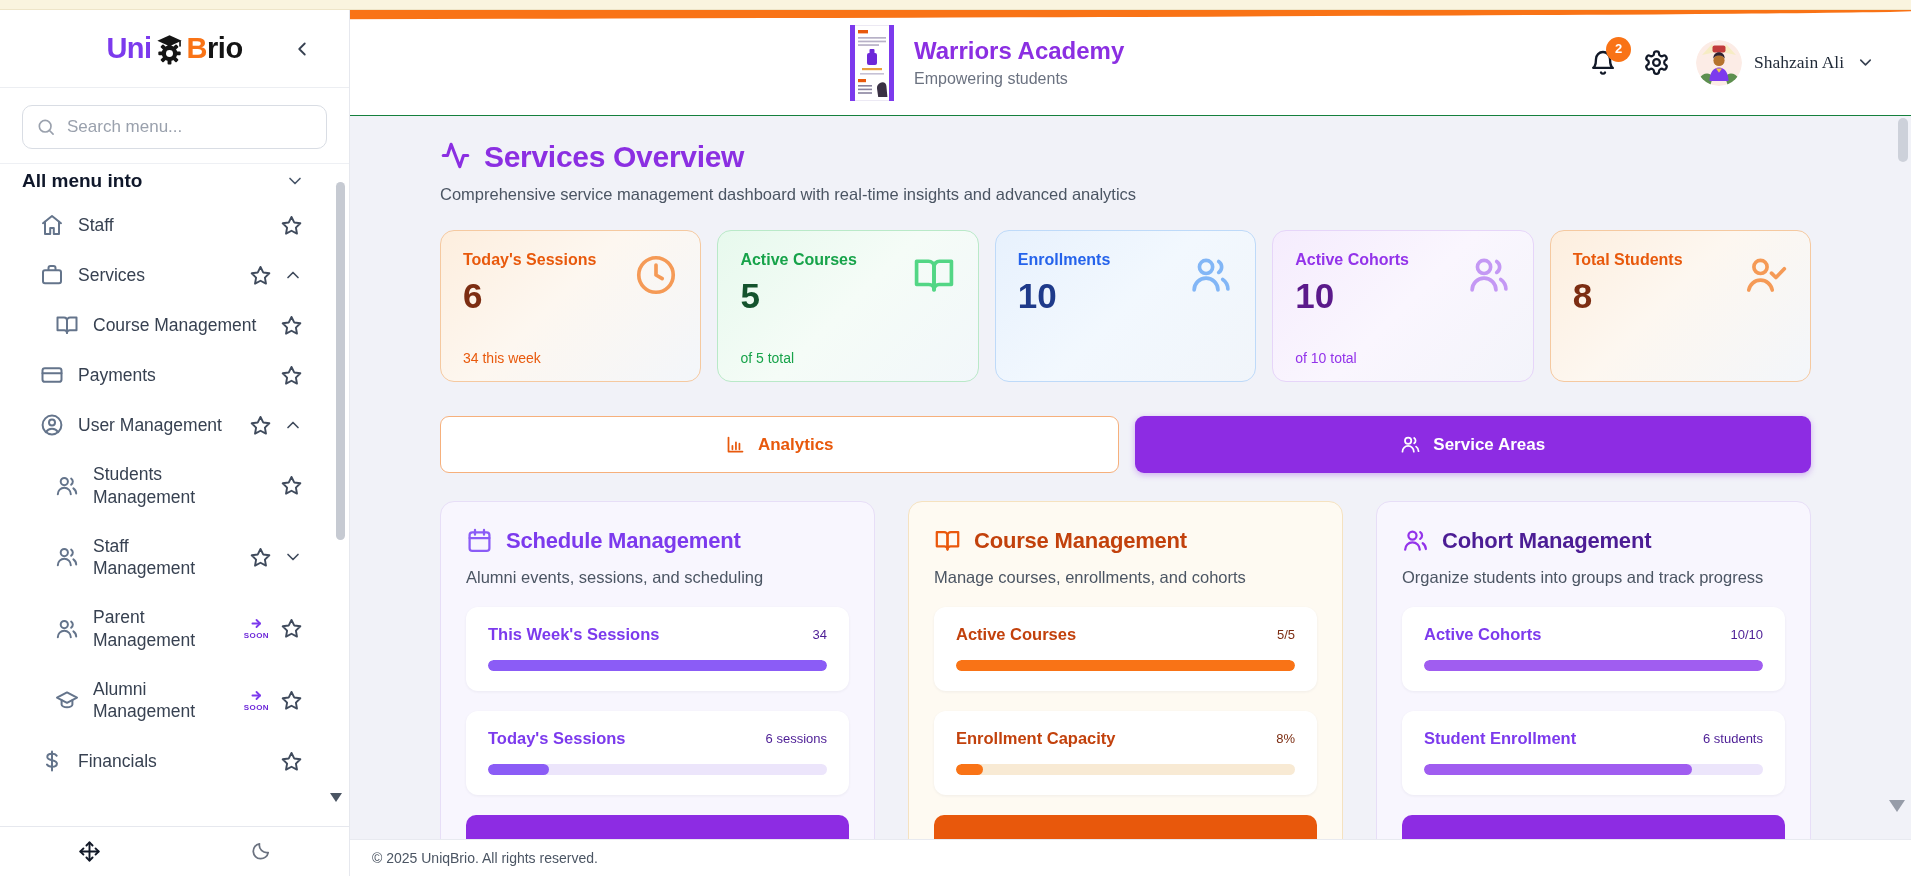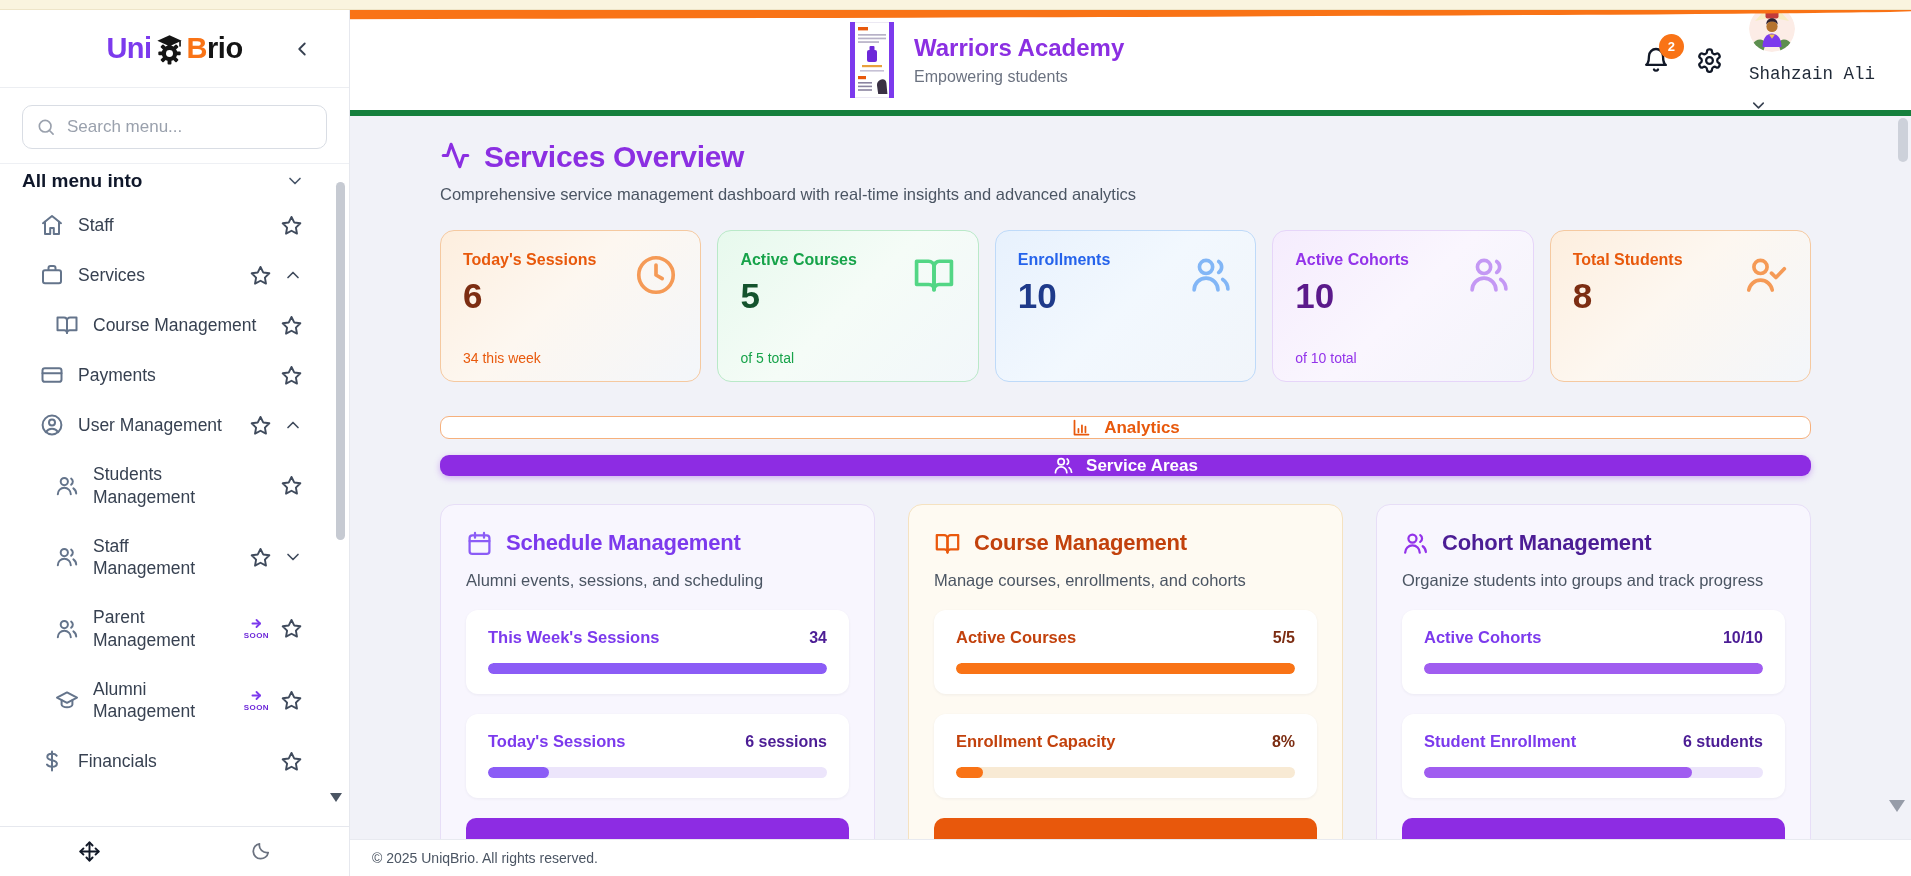--- a/index.html
+++ b/index.html
@@ -9,21 +9,21 @@
     background:#f1f2f8; position:relative; overflow:hidden; color:#1f2937;
   }
   [data-interactable="true"]{ cursor:pointer; }
 
   
   .top-strip { position:absolute; top:0; left:0; width:100%; height:10px;
     background:#faf4df; border-bottom:1px solid #eee5c9; z-index:8; }
   .sidebar { position:absolute; top:10px; left:0; width:350px; bottom:0;
     background:#fff; border-right:1px solid #e6e8ee; display:flex; flex-direction:column; z-index:7; }
   .header { position:absolute; top:10px; left:350px; right:0; height:106px;
-    background:#fff; border-bottom:6px solid #15803d; display:flex; align-items:center; z-index:6; }
+    background:#fff; border-bottom:1px solid #15803d; display:flex; align-items:center; z-index:6; }
   .main { position:absolute; top:116px; left:350px; right:0; bottom:35px;
     background:#f1f2f8; overflow:hidden; padding:24px 100px 0 90px; }
   .footer { position:absolute; left:350px; right:0; bottom:0; height:37px;
     background:#fff; border-top:1px solid #e8eaf0; display:flex; align-items:center;
     padding-left:22px; z-index:9; }
   .footer-text { font-size:14px; color:#4b5563; }
 
   .icon { display:inline-flex; line-height:0; flex:none; }
   .icon svg { width:100%; height:100%; }
 
@@ -77,22 +77,22 @@
   .academy-block { display:flex; align-items:center; gap:20px; margin-left:500px; }
   .poster { width:44px; height:76px; flex:none; }
   .academy-name { font-size:24px; font-weight:800; color:#8b2fe2; line-height:1.2; }
   .academy-tagline { font-size:16px; color:#6b7280; margin-top:5px; }
   .header-right { margin-left:auto; display:flex; align-items:center; gap:26px; padding-right:36px; }
   .bell-wrap { position:relative; width:28px; height:28px; color:#111827; }
   .notif-badge { position:absolute; top:-12px; right:-14px; min-width:25px; height:25px;
     background:#f97316; color:#fff; border-radius:50%; display:flex; align-items:center;
     justify-content:center; font-size:13px; font-weight:700; }
   .gear-btn { width:27px; height:27px; color:#111827; }
-  .user-menu { display:flex; gap:12px; background:none; border:none;
-    font-family:Liberation Mono, monospace;flex-direction:column; }
+  .user-menu { display:flex; align-items:center; gap:12px; background:none; border:none;
+    font-family:Liberation Serif, serif; }
   .avatar { width:46px; height:46px; border-radius:50%; overflow:hidden; flex:none; }
   .user-name { font-size:17.5px; color:#1f2937; }
   .user-chevron { width:19px; height:19px; color:#374151; }
 
   
   .title-row { display:flex; align-items:flex-start; gap:13px; }
   .title-icon { width:31px; height:31px; color:#8b2fe2; }
   .title-icon svg { stroke-width:2.4; }
   .page-title { font-size:30px; font-weight:800; color:#8b2fe2; letter-spacing:-0.3px; }
   .page-subtitle { margin-top:11px; font-size:16.5px; color:#4b5563; }
@@ -115,39 +115,39 @@
   .stat-green .stat-icon { color:#53d685; }
   .stat-blue { border-color:#bedaf9; background:linear-gradient(135deg,#e7f1fd 0%,#f2f8fe 50%,#f1f5fa 100%); }
   .stat-blue .stat-label,.stat-blue .stat-sub { color:#2563eb; }
   .stat-blue .stat-value { color:#1e3a8a; }
   .stat-blue .stat-icon { color:#82b6f6; }
   .stat-purple { border-color:#e6d5f9; background:linear-gradient(135deg,#f5ecfd 0%,#faf6fe 50%,#f3f4fa 100%); }
   .stat-purple .stat-label,.stat-purple .stat-sub { color:#9333ea; }
   .stat-purple .stat-value { color:#5b1a8b; }
   .stat-purple .stat-icon { color:#c498f4; }
 
-  .actions-row { margin-top:34px; display:flex; gap:16px;flex-direction:column; }
+  .actions-row { margin-top:34px; display:flex; gap:16px; }
   .action-btn { flex:1; height:57px; border-radius:9px; display:flex; align-items:center;
     justify-content:center; gap:12px; font-size:17px; font-weight:700; font-family:inherit; }
   .action-btn .icon { width:21px; height:21px; }
   .btn-outline-orange { background:#fff; border:1.5px solid #f6b07c; color:#e8590c; }
   .btn-solid-purple { background:#8d2ce3; border:none; color:#fff; box-shadow:0 2px 6px rgba(141,44,227,.35); }
 
   
   .cards-row { margin-top:28px; display:flex; gap:33px; }
   .mgmt-card { flex:1; border:1px solid; border-radius:14px; padding:25px 25px; height:430px; }
-  .card-head { display:flex; gap:13px; }
+  .card-head { display:flex; align-items:center; gap:13px; }
   .card-icon { width:27px; height:27px; }
   .card-title { font-size:22px; font-weight:800; letter-spacing:-0.2px; }
   .card-desc { margin-top:14px; font-size:16.5px; color:#4b5563; }
   .metric { margin-top:20px; background:#fff; border-radius:12px; padding:18px 22px 20px;
     box-shadow:0 1px 3px rgba(30,30,60,.06); }
   .metric-row { display:flex; align-items:center; justify-content:space-between; }
   .metric-label { font-size:16.5px; font-weight:700; }
-  .metric-value { font-size:16px; font-weight:700; }
+  .metric-value { font-size:13px; font-weight:400; }
   .progress-track { margin-top:16px; height:11px; border-radius:6px; overflow:hidden; }
   .progress-fill { height:100%; border-radius:6px; }
   .card-action { margin-top:20px; width:100%; height:46px; border:none; border-radius:10px; }
 
   .card-purple { background:#f8f6fe; border-color:#e7def7; }
   .card-purple .card-title { color:#7c3aed; }
   .card-purple .card-icon { color:#8b5cf6; }
   .card-purple .metric-label { color:#7c3aed; }
   .card-purple .metric-value { color:#4c1d95; }
   .card-purple .progress-track { background:#ece5fb; }

